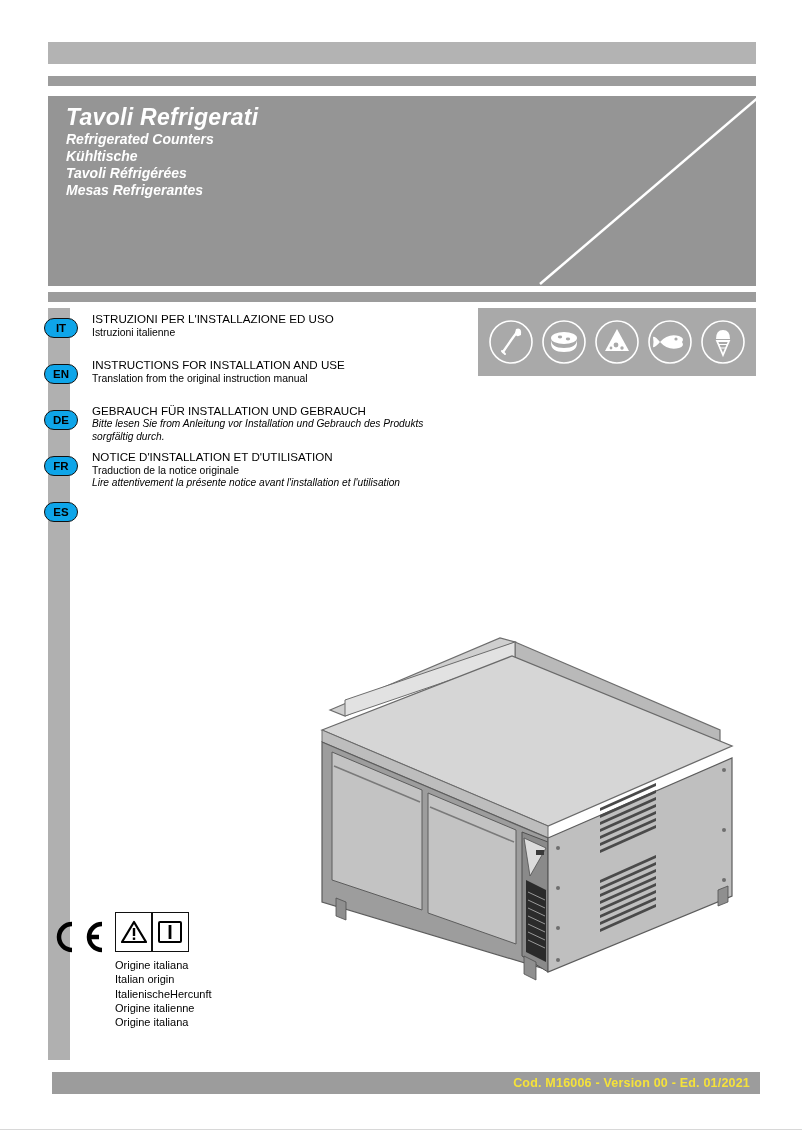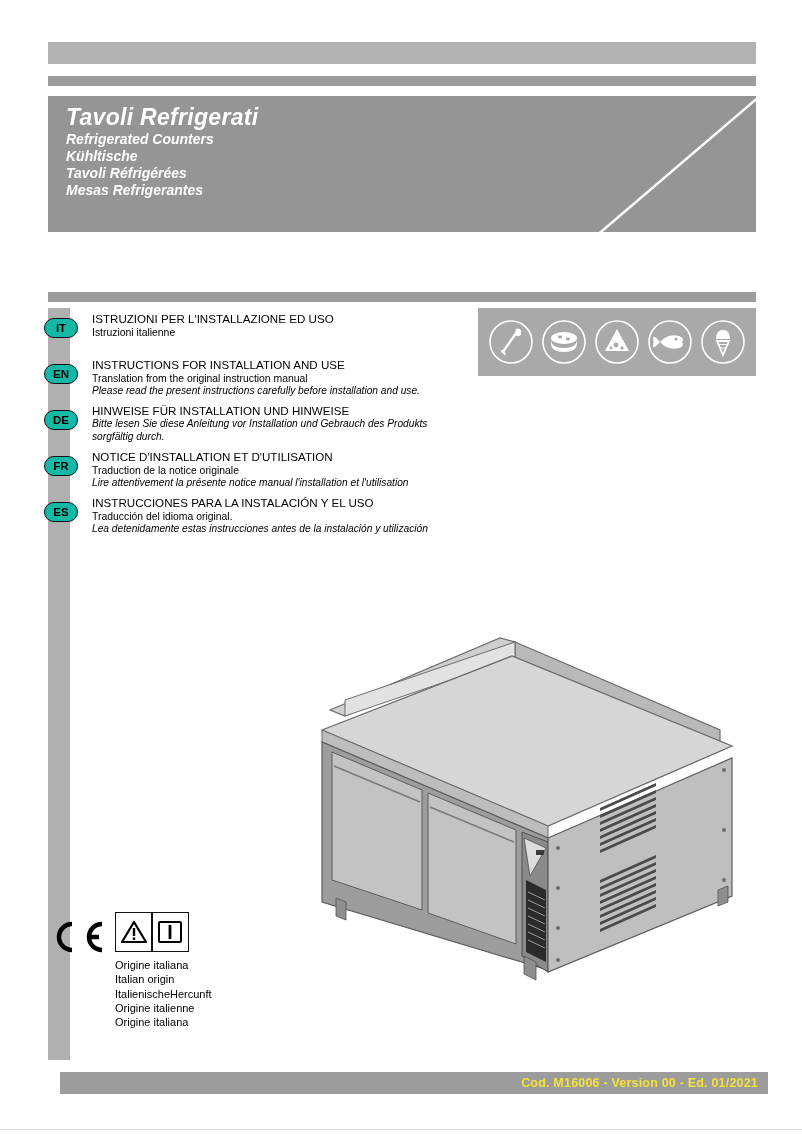--- a/index.html
+++ b/index.html
@@ -34,21 +34,21 @@
     position: absolute;
     left: 48px; top: 76px;
     width: 708px; height: 10px;
     background: #9c9c9c;
   }
 
   
   .title-block {
     position: absolute;
     left: 48px; top: 96px;
-    width: 708px; height: 136px;
+    width: 708px; height: 190px;
     background: #959595;
     overflow: hidden;
   }
   .title-block .diagonal {
     position: absolute;
     right: -6px; top: -2px;
     width: 230px; height: 194px;
   }
   .title-text {
     position: absolute;
@@ -100,21 +100,21 @@
   .lang-badge {
     position: absolute;
     left: 0; top: 6px;
     width: 34px; height: 20px;
     border: 1.4px solid #111;
     border-radius: 11px;
     font-size: 11.5px;
     font-weight: bold;
     text-align: center;
     line-height: 19px;
-    background: #14b8a6;
+    background: #0ea5e9;
     box-sizing: border-box;
   }
   .lang-body {
     margin-left: 48px;
   }
   .lang-title {
     font-size: 11.6px;
     font-weight: normal;
     line-height: 1.25;
   }
@@ -179,21 +179,21 @@
   .origin-list {
     position: absolute;
     left: 115px; top: 958px;
     font-size: 11px;
     line-height: 1.3;
   }
 
   
   .footer-bar {
     position: absolute;
-    left: 60px; top: 1072px;
+    left: 52px; top: 1072px;
     width: 708px; height: 22px;
     background: #9c9c9c;
     display: flex;
     align-items: center;
     justify-content: flex-end;
   }
   .footer-code {
     color: #f5e23a;
     font-size: 12.5px;
     font-weight: bold;
@@ -240,48 +240,42 @@
         <div class="lang-title">ISTRUZIONI PER L'INSTALLAZIONE ED USO</div>
         <div class="lang-sub">Istruzioni italienne</div>
       </div>
     </div>
 
     <div class="lang-row">
       <div class="lang-badge">EN</div>
       <div class="lang-body">
         <div class="lang-title">INSTRUCTIONS FOR INSTALLATION AND USE</div>
         <div class="lang-sub">Translation from the original instruction manual</div>
-        <div class="lang-note">Please read the present instructions carefully before installation and use.</div>
       </div>
     </div>
 
     <div class="lang-row">
       <div class="lang-badge">DE</div>
       <div class="lang-body">
-        <div class="lang-title">HINWEISE FÜR INSTALLATION UND HINWEISE</div>
-        <div class="lang-note">Bitte lesen Sie diese Anleitung vor Installation und Gebrauch des Produkts sorgfältig durch.</div>
+        <div class="lang-title">GEBRAUCH FÜR INSTALLATION UND GEBRAUCH</div>
+        <div class="lang-note">Bitte lesen Sie from Anleitung vor Installation und Gebrauch des Produkts sorgfältig durch.</div>
       </div>
     </div>
 
     <div class="lang-row">
       <div class="lang-badge">FR</div>
       <div class="lang-body">
         <div class="lang-title">NOTICE D'INSTALLATION ET D'UTILISATION</div>
         <div class="lang-sub">Traduction de la notice originale</div>
-        <div class="lang-note">Lire attentivement la présente notice manual l'installation et l'utilisation</div>
+        <div class="lang-note">Lire attentivement la présente notice avant l'installation et l'utilisation</div>
       </div>
     </div>
 
     <div class="lang-row">
       <div class="lang-badge">ES</div>
-      <div class="lang-body">
-        <div class="lang-title">INSTRUCCIONES PARA LA INSTALACIÓN Y EL USO</div>
-        <div class="lang-sub">Traducción del idioma original.</div>
-        <div class="lang-note">Lea detenidamente estas instrucciones antes de la instalación y utilización</div>
-      </div>
     </div>
 
   </div>
 
   <div class="icon-box">
 
     <svg class="food-icon" viewBox="0 0 44 46">
       <circle cx="22" cy="23" r="21" fill="none" stroke="#ffffff" stroke-width="1.6"></circle>
       <path d="M14 33 C18 27 24 18 29 12" stroke="#ffffff" stroke-width="2.4" fill="none" stroke-linecap="round"></path>
       <path d="M27 10 q6 -2 5 6 q-5 3 -6 -2 z" fill="#ffffff"></path>

